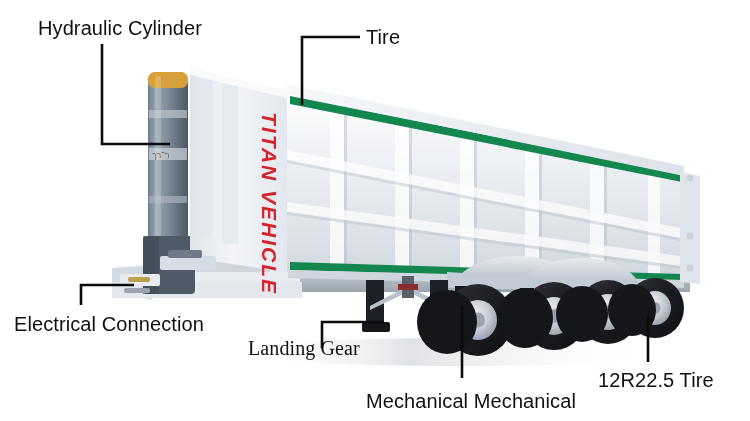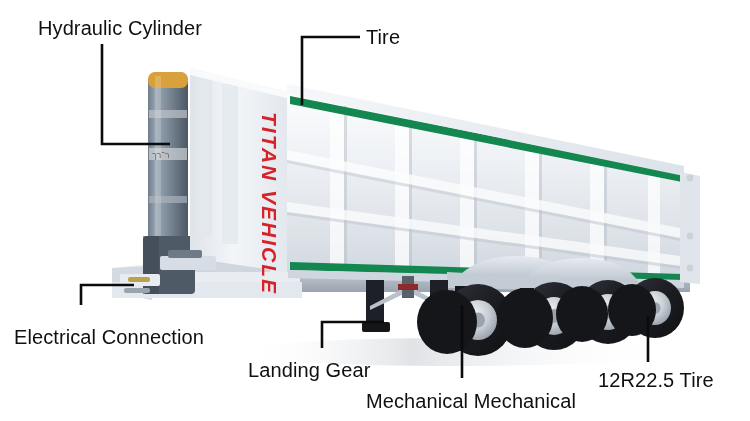--- a/index.html
+++ b/index.html
@@ -239,21 +239,21 @@
       <path d="M322,348 L322,322 L384,322"></path>
       <path d="M462,305 L462,378"></path>
       <path d="M648,316 L648,362"></path>
     </g>
   </svg>
 
   <div class="label" style="left:38px; top:16px;">Hydraulic Cylinder</div>
 
   <div class="label" style="left:366px; top:25px;">Tire</div>
 
-  <div class="label" style="left:14px; top:325px;">Electrical Connection</div>
-
-  <div class="label" style="left:248px; top:358px;">Landing Gear</div>
+  <div class="label" style="left:14px; top:312px;">Electrical Connection</div>
+
+  <div class="label" style="left:248px; top:336px;font-family:Liberation Serif, serif;">Landing Gear</div>
 
   <div class="label" style="left:366px; top:389px;">Mechanical Mechanical</div>
 
   <div class="label" style="left:598px; top:368px;">12R22.5 Tire</div>
 
 </div>
 
 </body></html>

